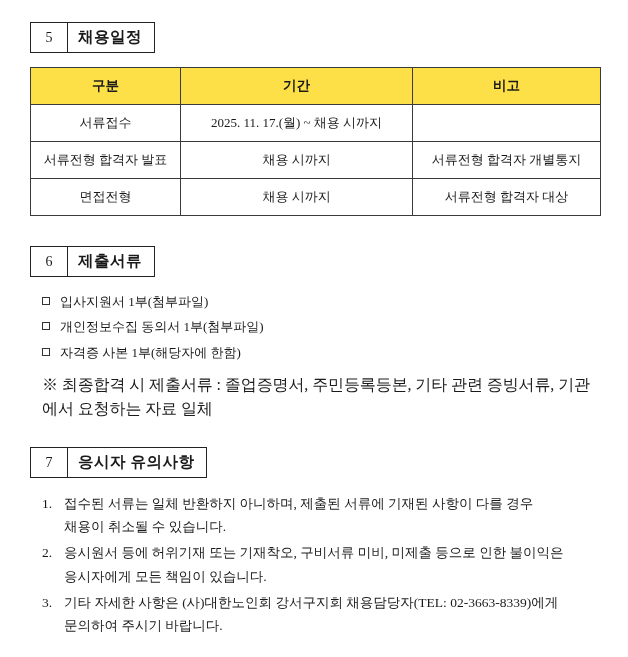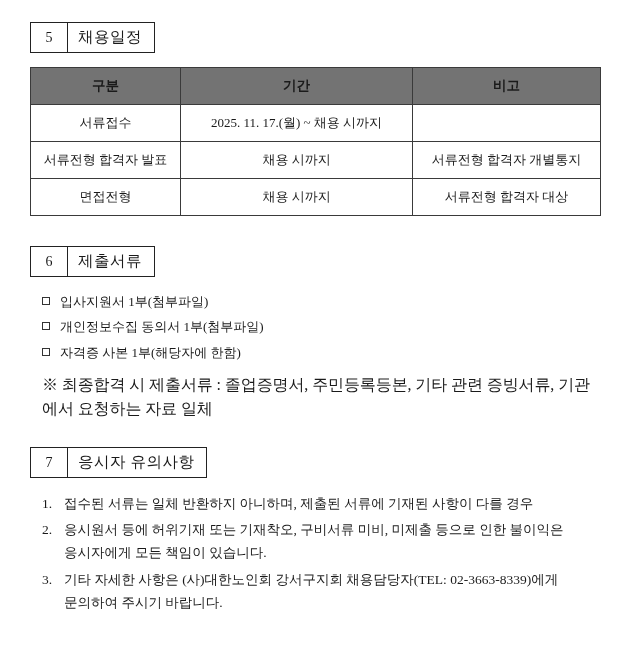--- a/index.html
+++ b/index.html
@@ -36,21 +36,21 @@
     padding: 4px 6px;
     font-size: 14px;
     border-right: 1.5px solid #222;
     font-family: "Liberation Serif", serif;
   }
   .section-head .title {
     display: flex;
     align-items: center;
     padding: 4px 12px 4px 10px;
     font-size: 15.5px;
-    font-weight: normal;
+    font-weight: bold;
     letter-spacing: 0.5px;
     white-space: nowrap;
   }
 
   
   table.schedule {
     border-collapse: collapse;
     width: 570px;
     margin: 14px 0 0 2px;
     table-layout: fixed;
@@ -58,21 +58,21 @@
   table.schedule th,
   table.schedule td {
     border: 1px solid #3a3a3a;
     height: 30px;
     text-align: center;
     font-size: 13px;
     padding: 3px 4px;
     line-height: 1.3;
   }
   table.schedule th {
-    background: #737373;
+    background: #fde047;
     font-weight: bold;
     font-size: 13.5px;
     height: 30px;
   }
   table.schedule col.c1 { width: 150px; }
   table.schedule col.c2 { width: 232px; }
   table.schedule col.c3 { width: 188px; }
 
   
   ul.docs {
@@ -200,20 +200,21 @@
   
   <div class="section-head">
     <div class="num">7</div>
     <div class="title">응시자 유의사항</div>
   </div>
 
   <ol class="notice">
     <li>
       <span class="idx">1.</span>
       <span>접수된 서류는 일체 반환하지 아니하며, 제출된 서류에 기재된 사항이 다를 경우</span>
+      <span class="line2">채용이 취소될 수 있습니다.</span>
     </li>
     <li>
       <span class="idx">2.</span>
       <span>응시원서 등에 허위기재 또는 기재착오, 구비서류 미비, 미제출 등으로 인한 불이익은</span>
       <span class="line2">응시자에게 모든 책임이 있습니다.</span>
     </li>
     <li>
       <span class="idx">3.</span>
       <span>기타 자세한 사항은 (사)대한노인회 강서구지회 채용담당자(TEL: 02-3663-8339)에게</span>
       <span class="line2">문의하여 주시기 바랍니다.</span>

